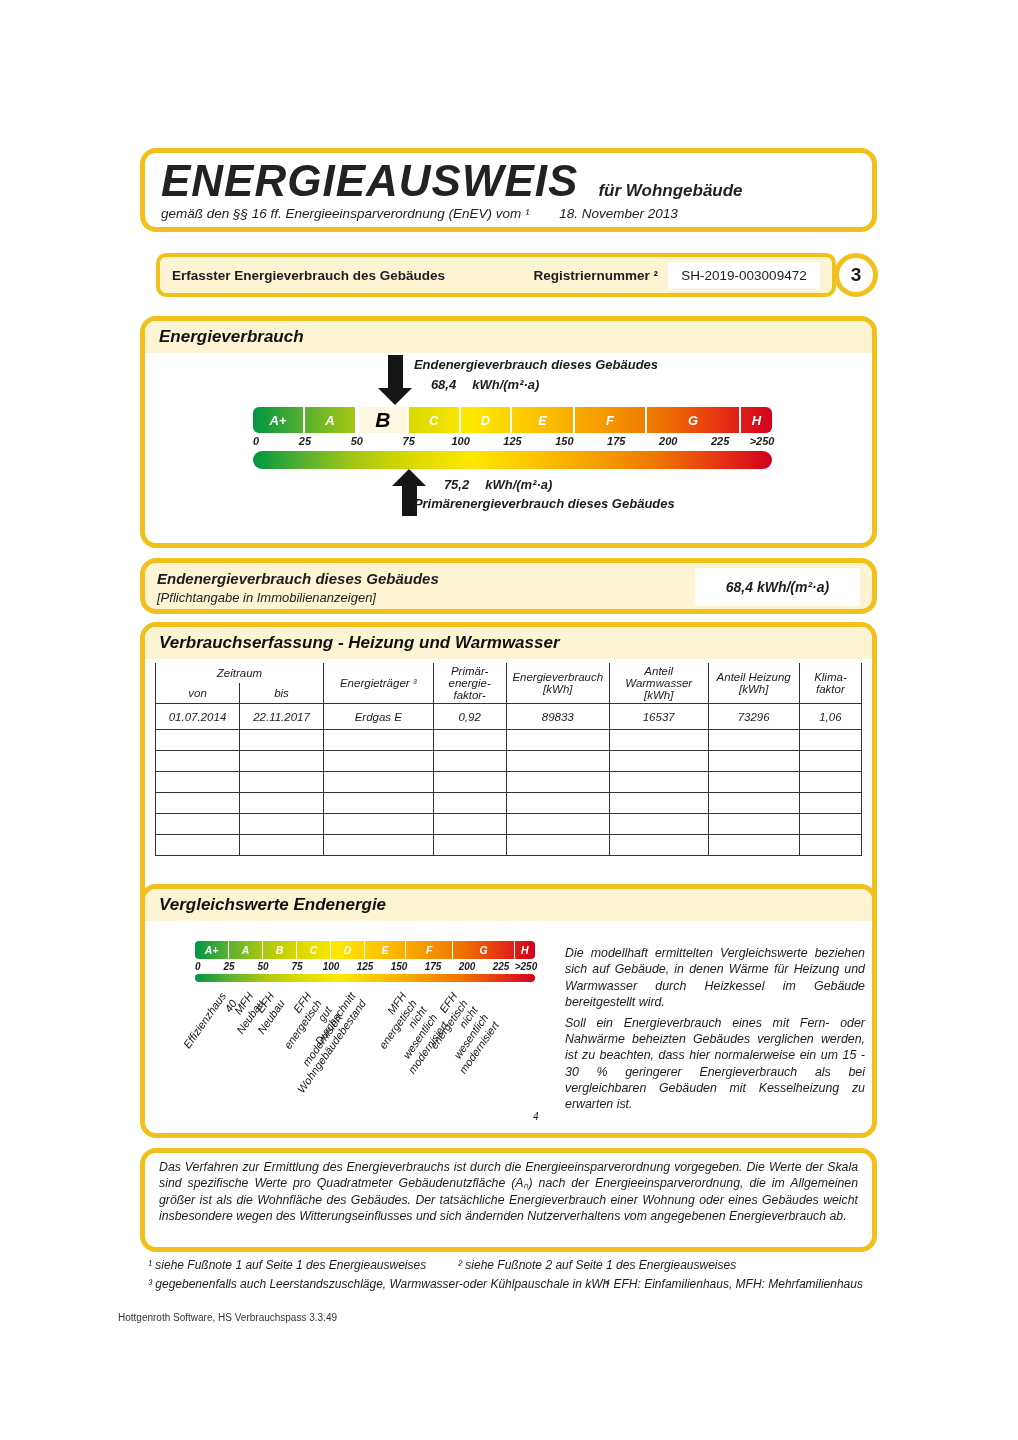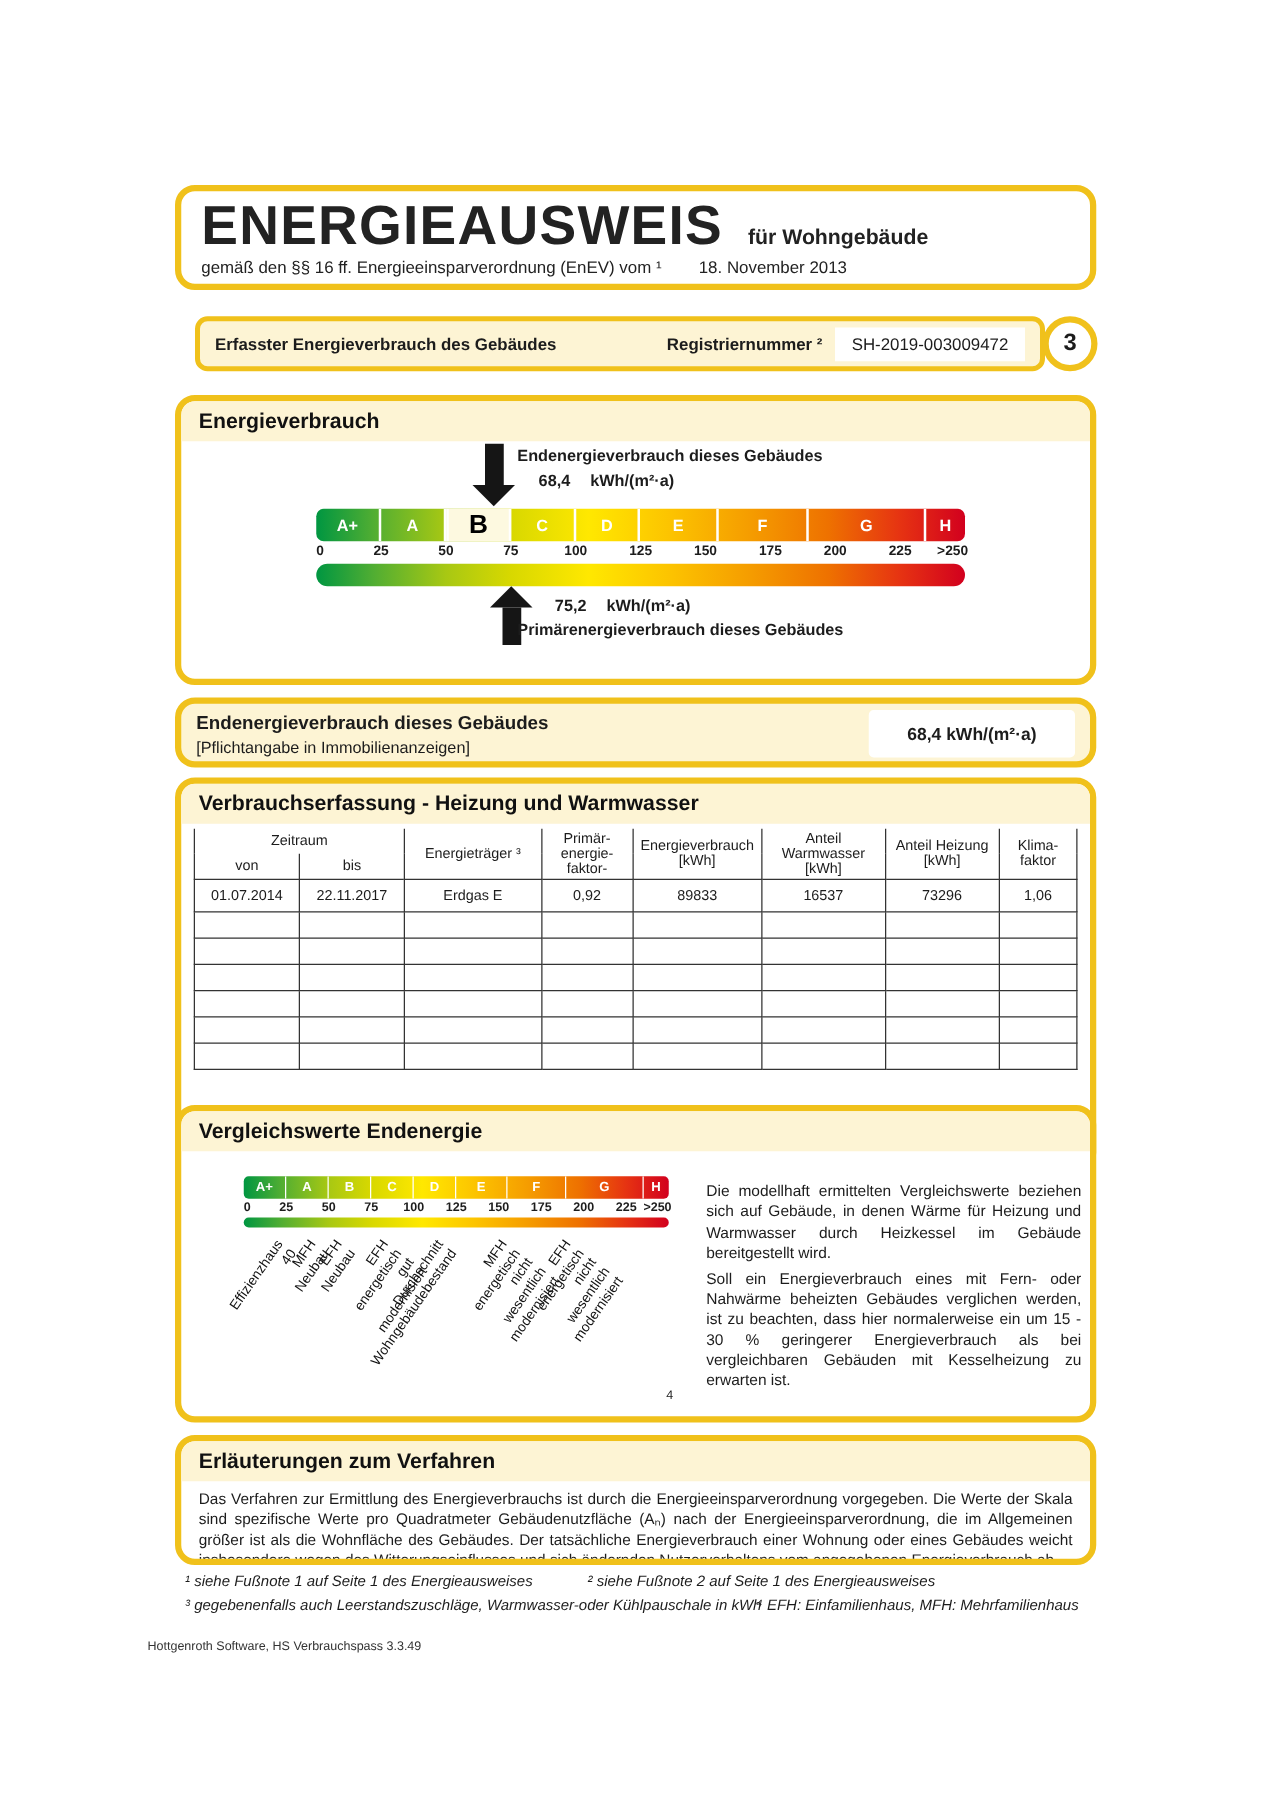--- a/index.html
+++ b/index.html
@@ -7,21 +7,21 @@
     --cream:#fdf4d4;
     --hl-cell:#fdf9e0;
     --grad1:#009641; --grad2:#52ae32; --grad3:#a8c813; --grad4:#d8d800; --grad5:#ffe800;
     --grad6:#fcc200; --grad7:#f59c00; --grad8:#ee7100; --grad9:#e63312; --grad10:#d2001e;
   }
   *{box-sizing:border-box;}
   body{margin:0;background:#fff;font-family:"Liberation Sans",sans-serif;color:#1c1c1c;}
   .page{position:relative;width:1018px;height:1440px;background:#ffffff;overflow:hidden;}
   .content{position:absolute;left:140px;top:0;width:737px;height:1440px;}
 
-  .ybox{position:absolute;left:0;width:737px;border:5px solid var(--accent);border-radius:16px;background:#fff;overflow:hidden;}
+  .ybox{position:absolute;left:0;width:737px;border:5px solid var(--accent);border-radius:16px;background:#fff;overflow:hidden;font-style:italic;}
   .title-band{background:var(--cream);padding:6px 14px;font-weight:bold;font-size:17px;color:#111;}
 
   
   .header-inner{padding:6px 16px 4px 16px;}
   .title-row{display:flex;align-items:baseline;gap:20px;}
   .main-title{font-size:44px;font-weight:bold;letter-spacing:1px;color:#222;line-height:1.0;}
   .title-suffix{font-size:17px;font-weight:bold;color:#222;}
   .subline{font-size:13.5px;margin-top:3px;color:#222;}
   .subline-date{margin-left:26px;}
 
@@ -93,21 +93,21 @@
   .cmp-text p{margin:0 0 4px 0;}
   .cmp-footnote{position:absolute;left:388px;top:190px;font-size:10px;}
 
   
   .erl-text{padding:6px 14px;font-size:12.3px;text-align:justify;line-height:1.33;}
 
   
   .footnotes{position:absolute;left:140px;top:1258px;width:737px;font-size:12px;}
   .fn-line{position:relative;height:19px;}
   .fn{position:absolute;top:0;font-style:italic;}
-  .fn1{left:8px;} .fn2{left:330px;}
+  .fn1{left:8px;} .fn2{left:318px;}
   .fn3{left:8px;} .fn4{left:465px;}
   .software{position:absolute;left:118px;top:1312px;font-size:10px;color:#333;}
 </style>
 </head>
 <body>
 
 <div class="page">
   <div class="content">
 
     <div class="ybox" style="top:148px;height:84px;">
@@ -361,21 +361,20 @@
         <div class="cmp-text">
           <p>Die modellhaft ermittelten Vergleichswerte beziehen sich auf Gebäude, in denen Wärme für Heizung und Warmwasser durch Heizkessel im Gebäude bereitgestellt wird.</p>
           <p>Soll ein Energieverbrauch eines mit Fern- oder Nahwärme beheizten Gebäudes verglichen werden, ist zu beachten, dass hier normalerweise ein um 15 - 30 % geringerer Energieverbrauch als bei vergleichbaren Gebäuden mit Kesselheizung zu erwarten ist.</p>
         </div>
 
         <div class="cmp-footnote">4</div>
       </div>
     </div>
 
     <div class="ybox" style="top:1148px;height:104px;">
-      <div class="title-band">Erläuterungen zum Verfahren</div>
       <div class="erl-text">Das Verfahren zur Ermittlung des Energieverbrauchs ist durch die Energieeinsparverordnung vorgegeben. Die Werte der Skala sind spezifische Werte pro Quadratmeter Gebäudenutzfläche (Aₙ) nach der Energieeinsparverordnung, die im Allgemeinen größer ist als die Wohnfläche des Gebäudes. Der tatsächliche Energieverbrauch einer Wohnung oder eines Gebäudes weicht insbesondere wegen des Witterungseinflusses und sich ändernden Nutzerverhaltens vom angegebenen Energieverbrauch ab.</div>
     </div>
 
   </div>
 
   <div class="footnotes">
     <div class="fn-line">
       <span class="fn fn1">¹  siehe Fußnote 1 auf Seite 1 des Energieausweises</span>
       <span class="fn fn2">²  siehe Fußnote 2 auf Seite 1 des Energieausweises</span>
     </div>

